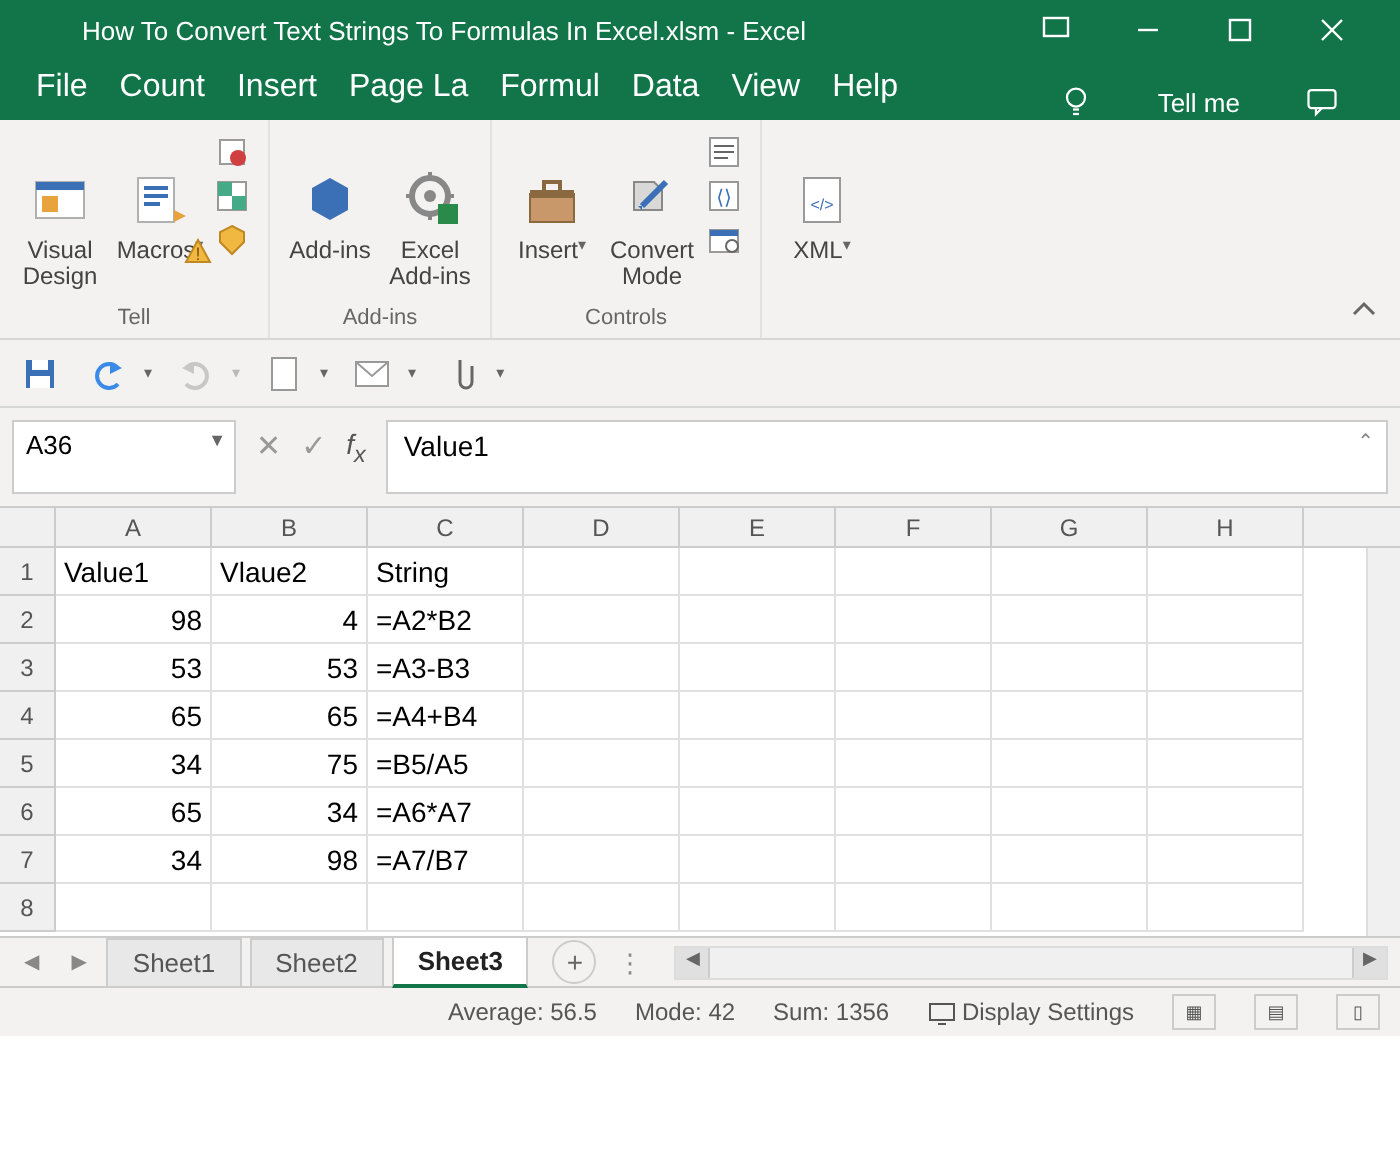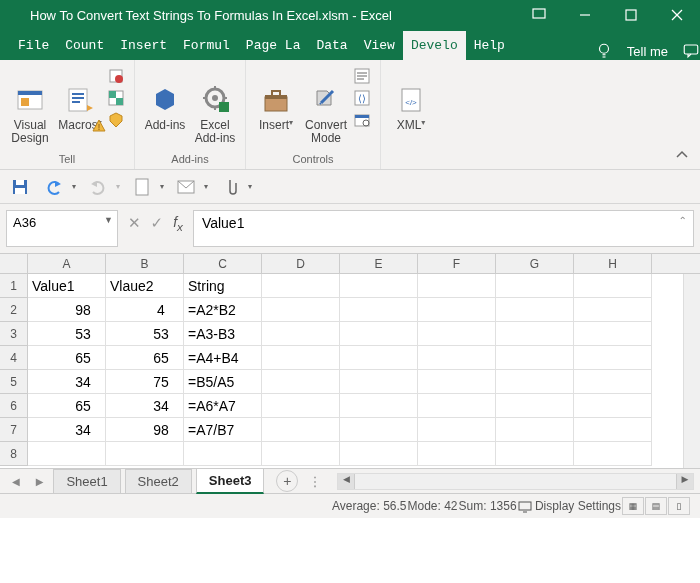--- a/index.html
+++ b/index.html
@@ -1,29 +1,29 @@
 <!DOCTYPE html>
 <html><head>
 <meta charset="utf-8">
 <style>
 * { box-sizing: border-box; margin: 0; padding: 0; font-family: "Segoe UI", Arial, sans-serif; }
 body { width: 700px; height: 583px; background: #fff; overflow: hidden; font-size: 13px; }
 
 
-.titlebar { height: 30px; background: #127549; display: flex; align-items: center; color: #fff; padding: 0 0; }
+.titlebar { height: 30px; background: #127549; display: flex; align-items: center; color: #fff; padding: 0 11px; }
 .titlebar .title { flex: 1; font-size: 13px; padding-left: 30px; }
 .titlebar .winctrl { width: 46px; height: 30px; display: flex; align-items: center; justify-content: center; }
 .titlebar svg { stroke: #fff; fill: none; stroke-width: 1.2; }
 
 
 .ribbon-tabs { height: 30px; background: #127549; display: flex; align-items: flex-end; color: #fff; padding-left: 10px; }
-.ribbon-tabs .tab { padding: 7px 8px; font-size: 13px; white-space: nowrap; overflow: hidden; font-family: Liberation Mono, monospace; }
+.ribbon-tabs .tab { padding: 7px 8px; font-size: 16px; white-space: nowrap; overflow: hidden; }
 .ribbon-tabs .tab.active { background: #f3f2f1; color: #127549; }
 .ribbon-tabs .spacer { flex: 1; }
-.ribbon-tabs .right-icons { display: flex; align-items: center; gap: 14px; padding-right: 0; }
+.ribbon-tabs .right-icons { display: flex; align-items: center; gap: 32px; padding-right: 30px; }
 .ribbon-tabs .bulb, .ribbon-tabs .chat { width: 18px; height: 18px; }
 
 
 .ribbon { height: 110px; background: #f3f2f1; border-bottom: 1px solid #d6d6d6; display: flex; position: relative; }
 .group { display: flex; flex-direction: column; align-items: center; border-right: 1px solid #e1e1e1; padding: 4px 6px 0; }
 .group-items { display: flex; gap: 2px; flex: 1; }
 .group-label { font-size: 11px; color: #666; padding: 2px 0 4px; }
 .bigbtn { width: 48px; display: flex; flex-direction: column; align-items: center; justify-content: flex-end; text-align: center; font-size: 12px; color: #444; padding: 2px; gap: 3px; position: relative; }
 .bigbtn .icon { width: 32px; height: 32px; display: flex; align-items: center; justify-content: center; }
 .bigbtn .label { line-height: 1.1; min-height: 30px; display: flex; align-items: flex-start; justify-content: center; }
@@ -46,36 +46,36 @@
 
 
 .grid { display: flex; flex-direction: column; height: 214px; background: #fff; position: relative; }
 .colheaders { display: flex; height: 20px; background: #f0f0f0; border-bottom: 1px solid #ccc; }
 .corner { width: 28px; border-right: 1px solid #ccc; background: #f0f0f0; }
 .colh { width: 78px; border-right: 1px solid #ccc; text-align: center; font-size: 12px; color: #555; line-height: 20px; }
 .rows { flex: 1; overflow: hidden; }
 .row { display: flex; height: 24px; }
 .rowh { width: 28px; background: #f0f0f0; border-right: 1px solid #ccc; border-bottom: 1px solid #ccc; text-align: center; font-size: 12px; color: #555; line-height: 24px; }
 .cell { width: 78px; border-right: 1px solid #e0e0e0; border-bottom: 1px solid #e0e0e0; padding: 2px 4px; font-size: 14px; line-height: 20px; overflow: hidden; white-space: nowrap; }
-.cell.num { text-align: center; padding-left: 37px; }
+.cell.num { text-align: right; padding-left: 37px; }
 .vbar { position: absolute; right: 0; top: 20px; bottom: 0; width: 17px; background: #f0f0f0; border-left: 1px solid #ddd; }
 
 
 .sheettabs { height: 26px; background: #f3f2f1; border-top: 1px solid #ccc; border-bottom: 1px solid #ccc; display: flex; align-items: center; padding: 0 6px; gap: 4px; }
 .sheettabs .nav { padding: 0 6px; color: #888; font-size: 10px; }
 .sheet { padding: 4px 12px; background: #e8e8e8; border: 1px solid #ccc; border-bottom: none; font-size: 13px; color: #555; }
 .sheet.active { background: #fff; font-weight: 600; color: #222; border-bottom: 2px solid #127549; }
 .add-sheet { width: 22px; height: 22px; border: 1px solid #ccc; border-radius: 50%; display: flex; align-items: center; justify-content: center; color: #666; margin-left: 8px; font-size: 14px; }
 .dots { color: #888; padding: 0 6px; }
 .hbar { flex: 1; height: 17px; background: #f0f0f0; border: 1px solid #ddd; position: relative; margin-left: 6px; }
 .hbar .thumb-l { position: absolute; left: 0; width: 17px; height: 100%; background: #e0e0e0; border-right: 1px solid #ccc; text-align: center; font-size: 9px; color: #666; }
 .hbar .thumb-r { position: absolute; right: 0; width: 17px; height: 100%; background: #e0e0e0; border-left: 1px solid #ccc; text-align: center; font-size: 9px; color: #666; }
 
 
-.status { height: 24px; background: #f3f2f1; display: flex; align-items: center; padding: 0 10px; font-size: 12px; color: #555; gap: 1px; }
+.status { height: 24px; background: #f3f2f1; display: flex; align-items: center; padding: 0 10px; font-size: 12px; color: #555; gap: 19px; }
 .status .spacer { flex: 1; }
 .status .viewbtn { width: 22px; height: 18px; border: 1px solid #ccc; display:flex;align-items:center;justify-content:center;font-size:9px;}
 </style>
 </head>
 <body>
 
 <div class="titlebar">
   <div class="title">How To Convert Text Strings To Formulas In Excel.xlsm  -  Excel</div>
   <div class="winctrl">
       <svg width="14" height="14">
@@ -97,25 +97,24 @@
         <line x1="2" y1="2" x2="12" y2="12"></line>
         <line x1="12" y1="2" x2="2" y2="12"></line>
       </svg>
     </div>
 </div>
 
 <div class="ribbon-tabs">
   <div class="tab">File</div>
   <div class="tab">Count</div>
   <div class="tab">Insert</div>
+  <div class="tab">Page La</div>
   <div class="tab">Formul</div>
-  <div class="tab">Page La</div>
   <div class="tab">Data</div>
   <div class="tab">View</div>
-  <div class="tab active">Develo</div>
   <div class="tab">Help</div>
   <div class="spacer"></div>
   <div class="right-icons">
     <svg class="bulb" viewBox="0 0 24 24" fill="none" stroke="#fff" stroke-width="1.5">
         <circle cx="12" cy="9" r="6"></circle>
         <line x1="10" y1="17" x2="14" y2="17"></line>
         <line x1="10" y1="20" x2="14" y2="20"></line>
       </svg>
     <span>Tell me</span>
     <svg class="chat" viewBox="0 0 24 24" fill="none" stroke="#fff" stroke-width="1.5">

